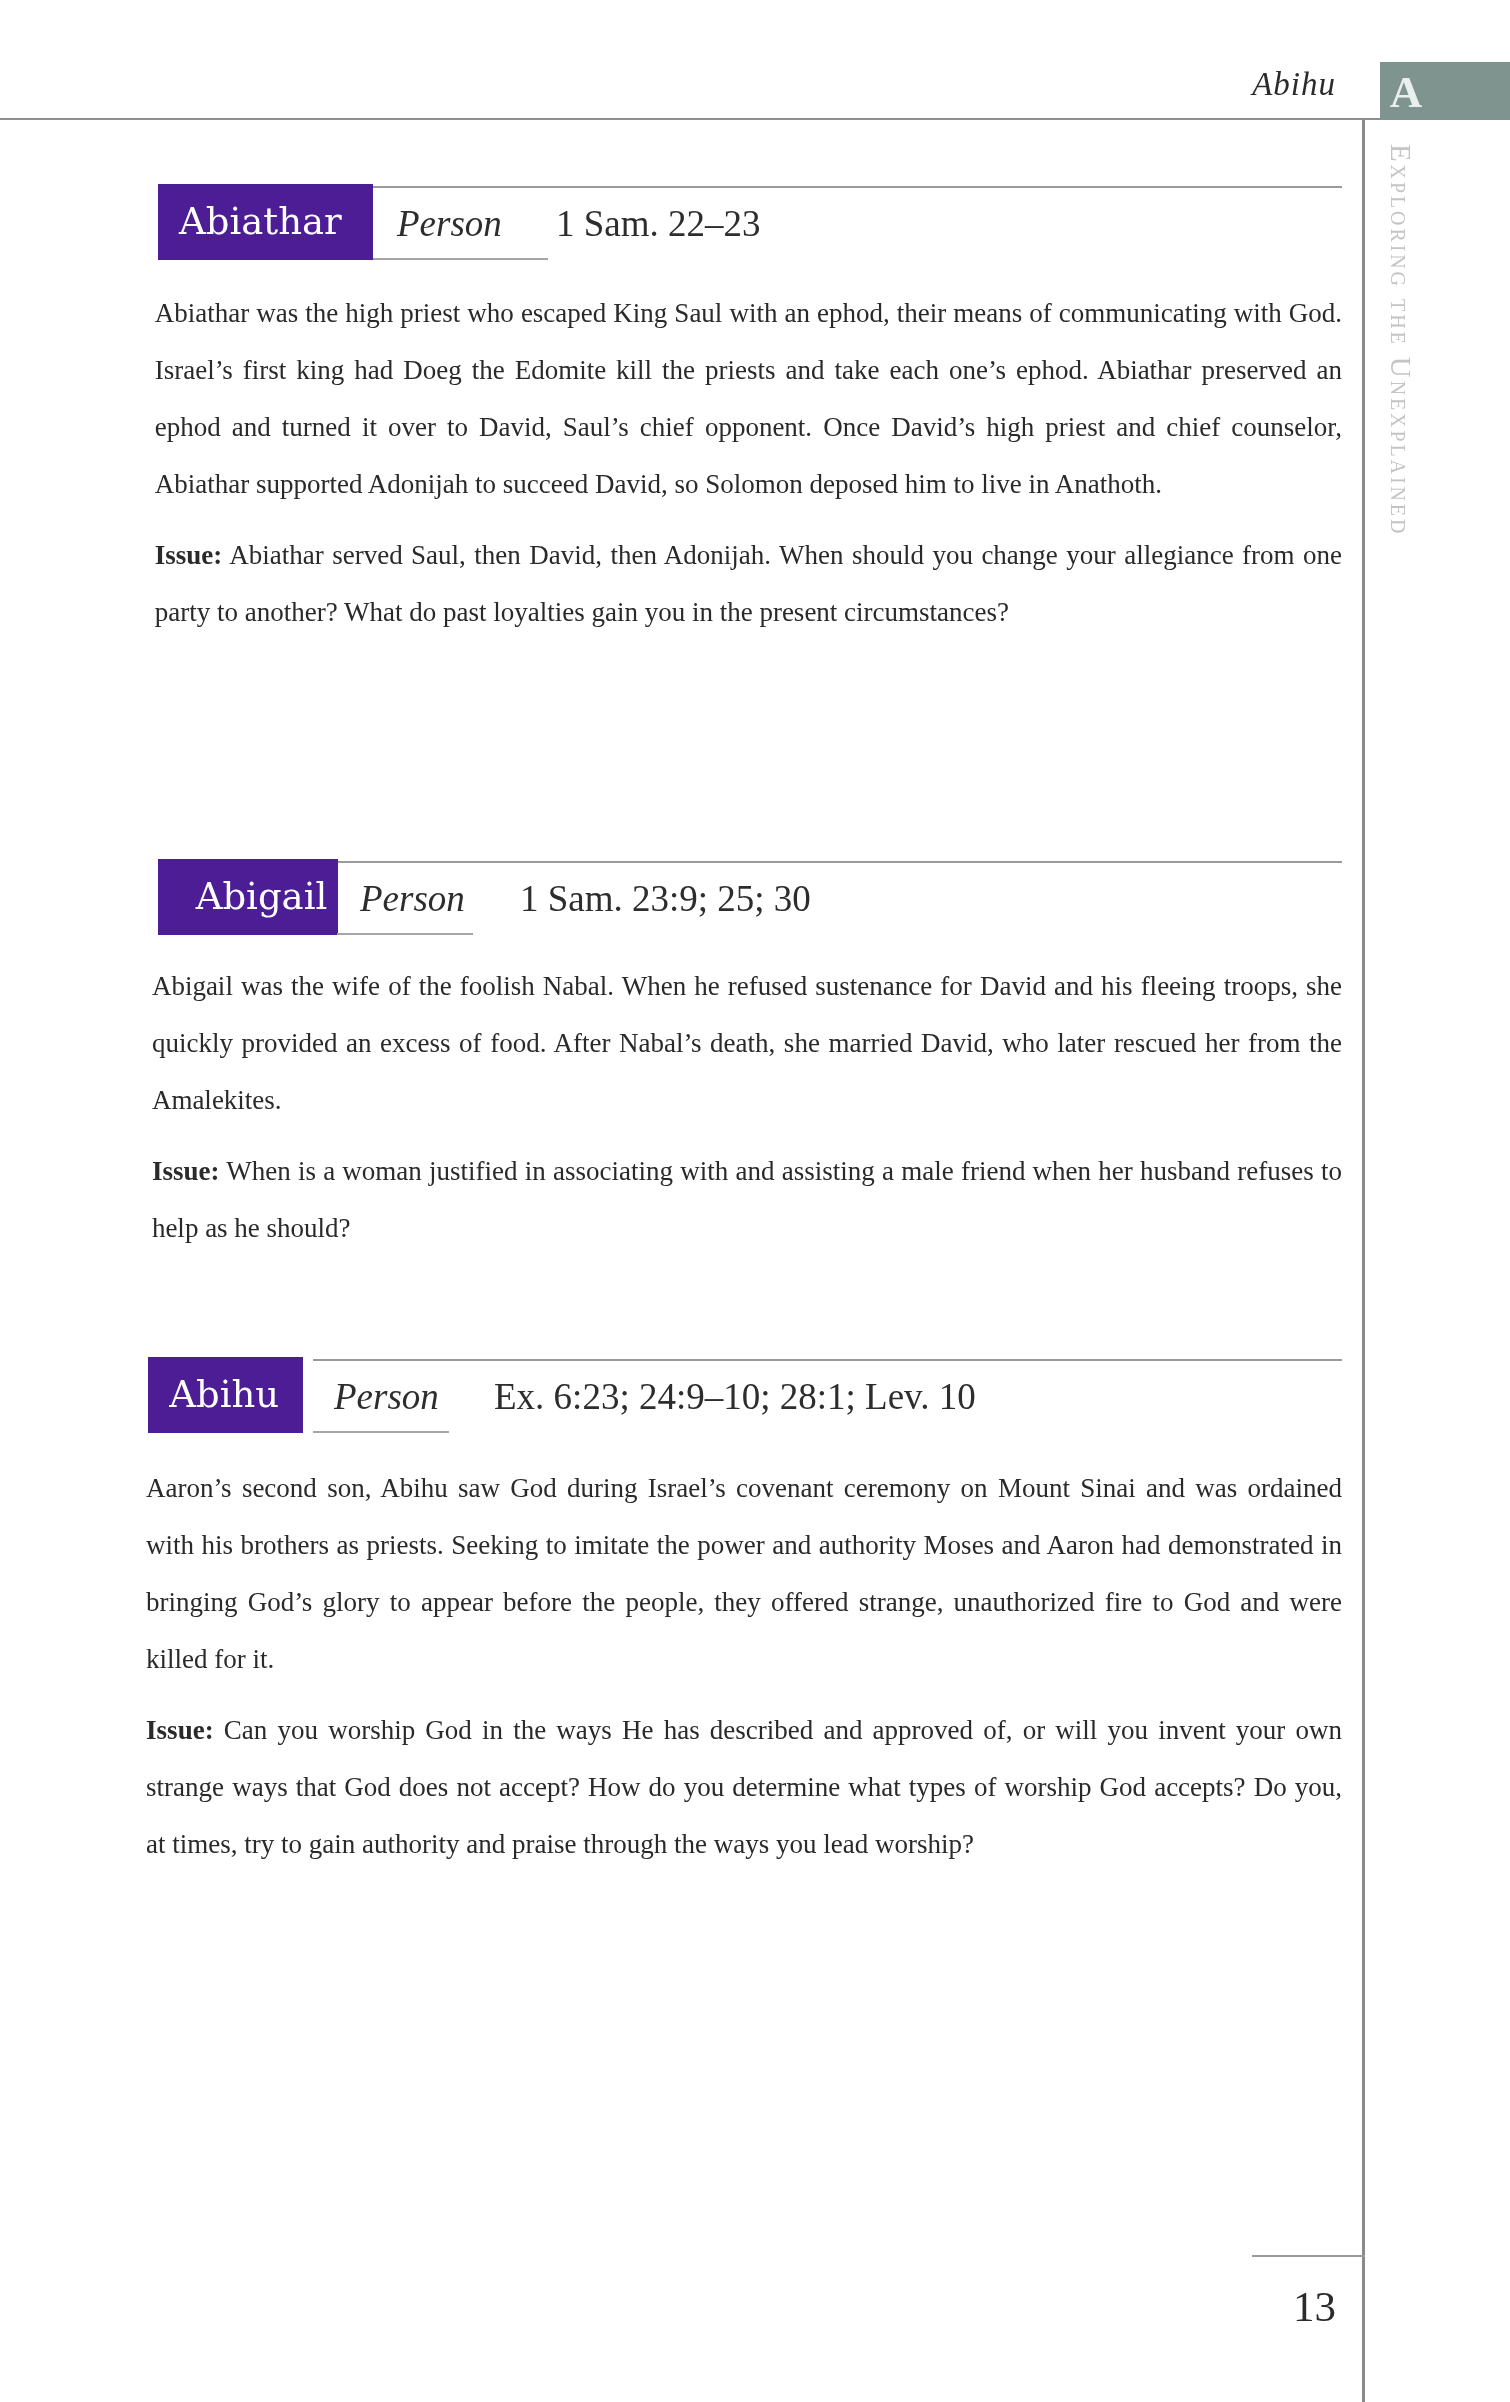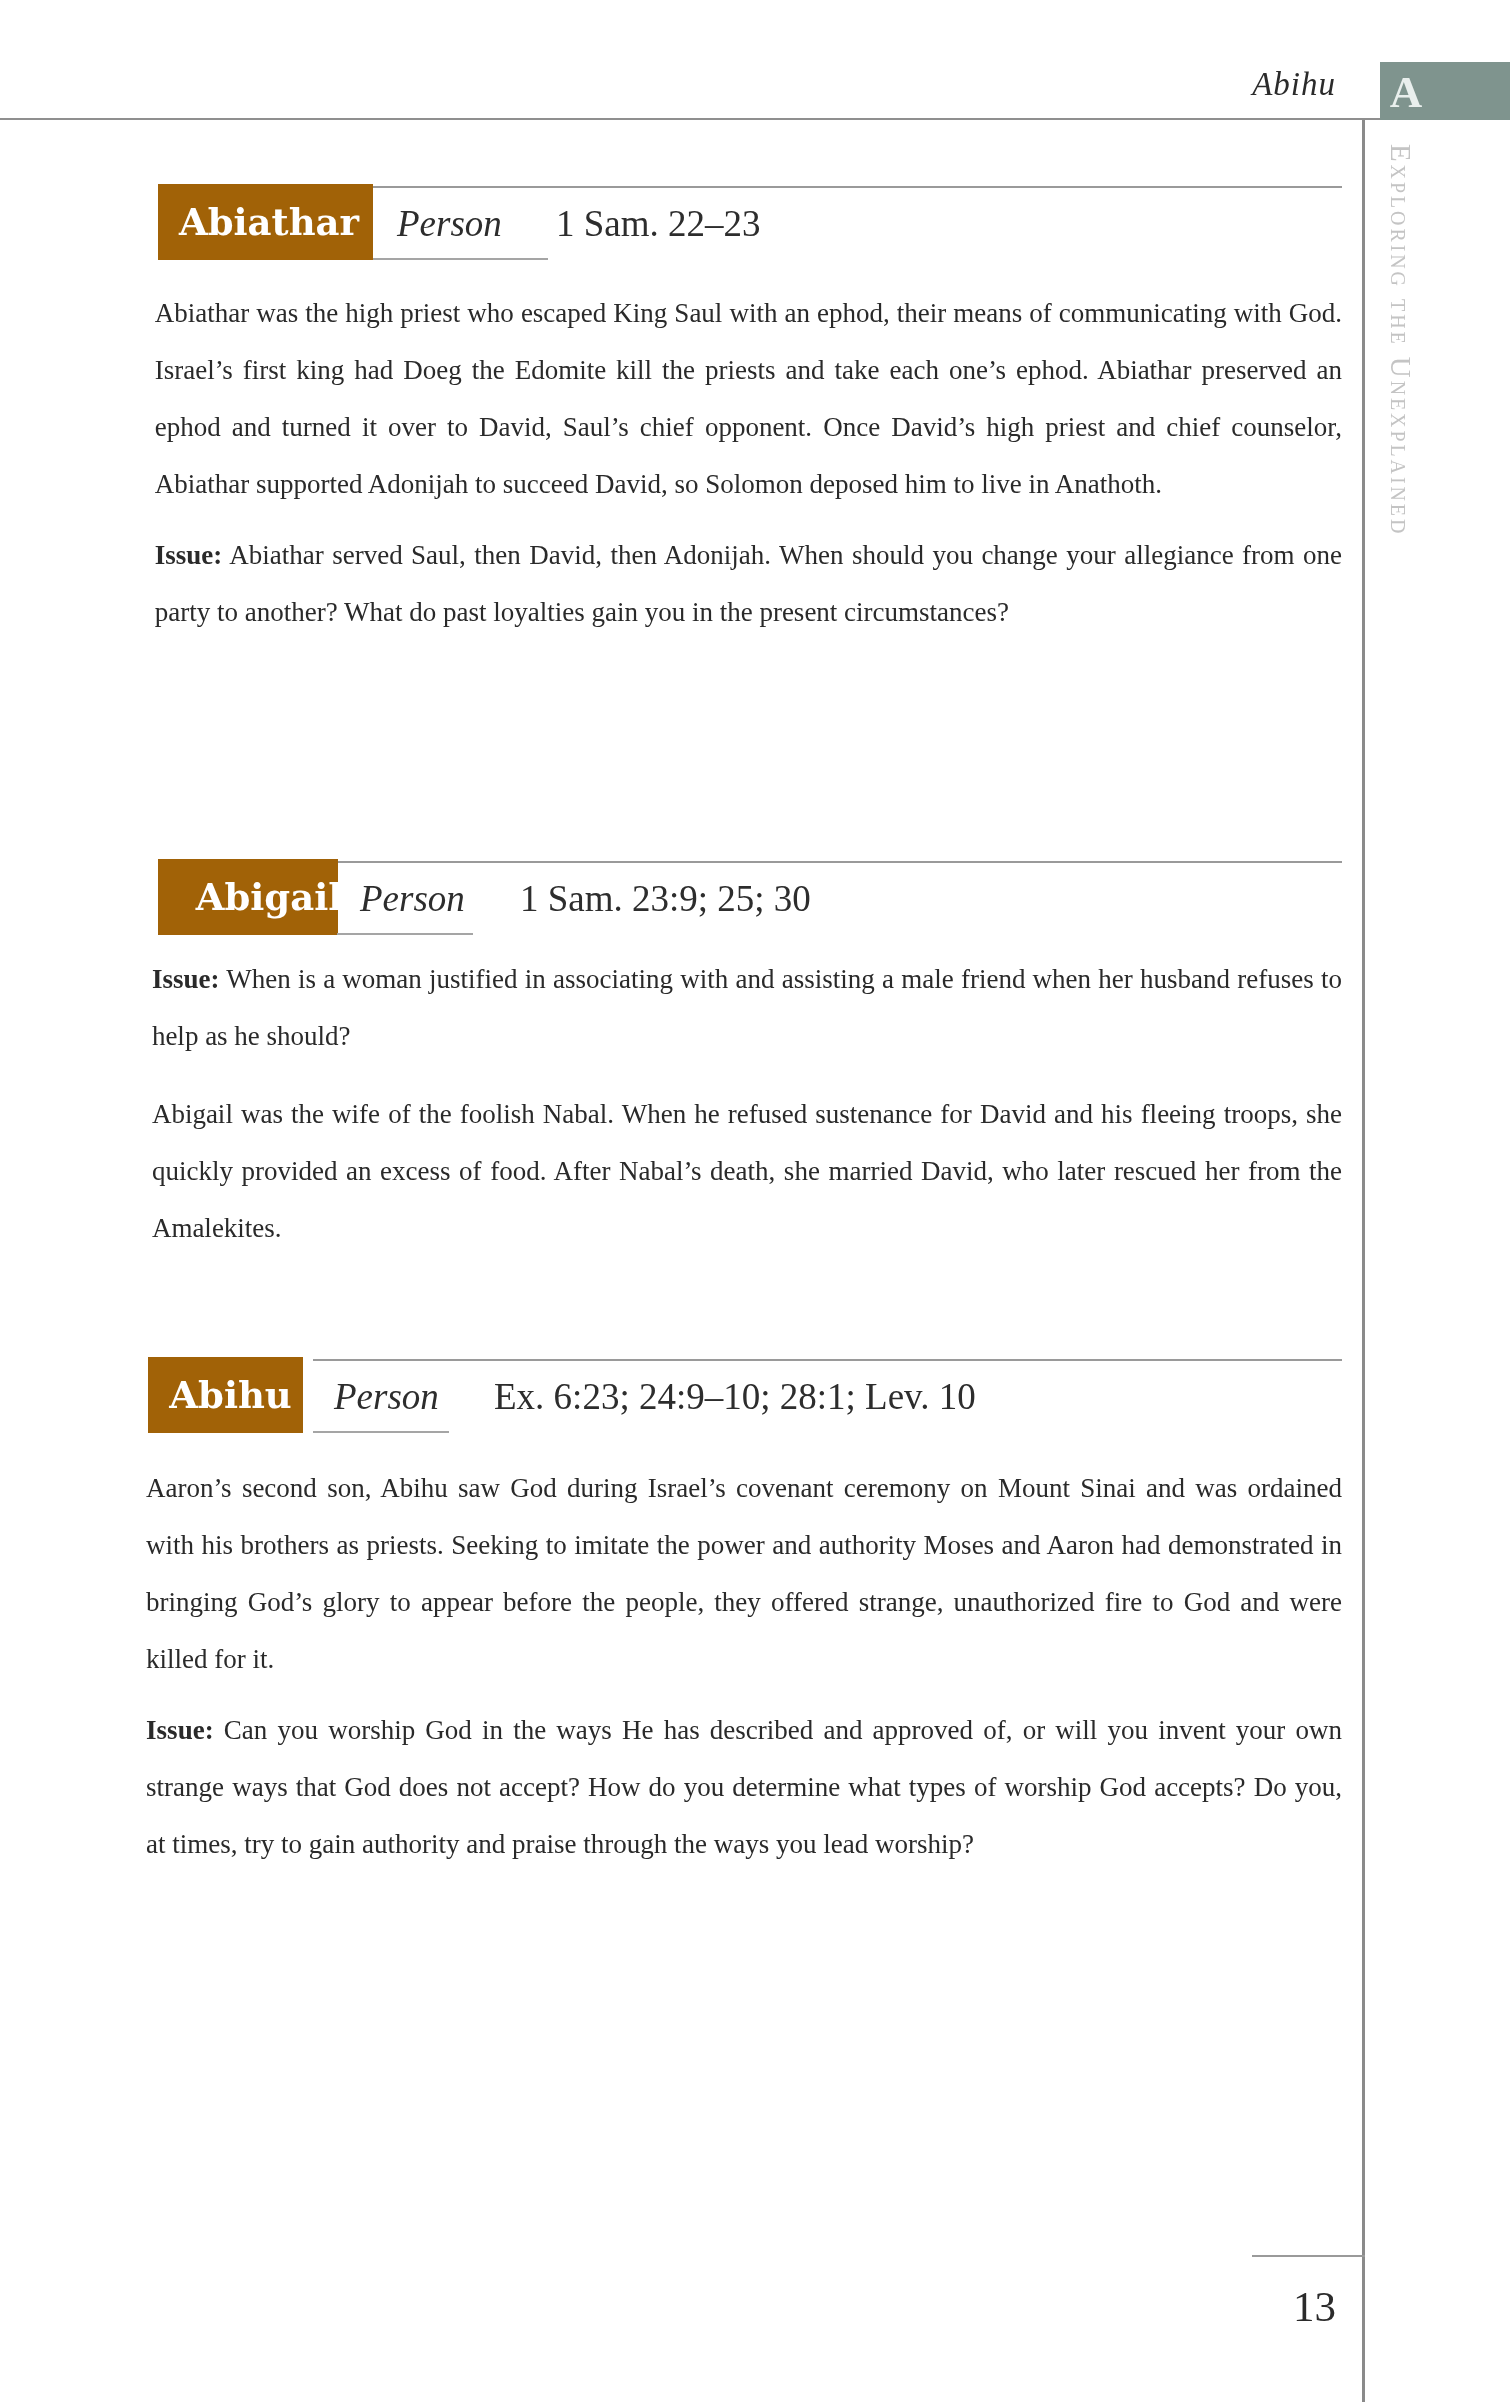--- a/index.html
+++ b/index.html
@@ -34,22 +34,22 @@
   .entry { position: absolute; left: 148px; width: 1194px; }
   .entry-head { position: relative; height: 78px; }
   .entry-head .top-rule {
     position: absolute; left: 213px; right: 0; top: 1.9px; height: 1.9px; background: #9a9a9a;
   }
   .entry-head .bottom-rule {
     position: absolute; top: 74px; height: 1.9px; background: #a5a5a5;
   }
   .label-box {
     position: absolute; left: 9.7px; top: 0; height: 76px;
-    background: #a16207; color: #ffffff;
-    font-size: 37px; font-weight: bold; line-height: 76px; padding: 0 21.3px;
+    background: #4c1d95; color: #ffffff;
+    font-size: 37px; font-weight: normal; line-height: 76px; padding: 0 21.3px;
     box-sizing: border-box; font-family: "DejaVu Serif", serif;
   }
   .entry-type {
     position: absolute; top: 17.5px; font-style: italic; font-size: 37px; color: #2d2d2d;
   }
   .entry-ref {
     position: absolute; top: 17.5px; font-size: 37px; color: #2d2d2d;
   }
   .para {
     margin: 0; font-size: 27px; line-height: 57px; text-align: justify;
@@ -92,25 +92,25 @@
 </div>
 
 <div class="entry" style="top:859px;">
   <div class="entry-head">
     <div class="top-rule" style="left:189px;"></div>
     <div class="label-box" style="width:180px;padding-left:38px;">Abigail</div>
     <div class="bottom-rule" style="left:189px; width:136px;"></div>
     <div class="entry-type" style="left:212px;">Person</div>
     <div class="entry-ref" style="left:372px;">1 Sam. 23:9; 25; 30</div>
   </div>
+  <p class="para" style="margin-top:21.3px; margin-left:3.9px;">Abigail was the wife of the foolish Nabal. When he refused sustenance for David and his fleeing troops, she quickly provided an excess of food. After Nabal’s death, she married David, who later rescued her from the Amalekites.</p>
   <p class="para issue" style="margin-left:3.9px;">
     <span class="issue-label">Issue:</span>
     <span>When is a woman justified in associating with and assisting a male friend when her husband refuses to help as he should?</span>
   </p>
-  <p class="para" style="margin-top:21.3px; margin-left:3.9px;">Abigail was the wife of the foolish Nabal. When he refused sustenance for David and his fleeing troops, she quickly provided an excess of food. After Nabal’s death, she married David, who later rescued her from the Amalekites.</p>
 </div>
 
 <div class="entry" style="top:1357px;">
   <div class="entry-head">
     <div class="top-rule" style="left:165px;"></div>
     <div class="label-box" style="width:155px; left:0;">Abihu</div>
     <div class="bottom-rule" style="left:165px; width:136px;"></div>
     <div class="entry-type" style="left:186px;">Person</div>
     <div class="entry-ref" style="left:346px;text-align:center;">Ex. 6:23; 24:9–10; 28:1; Lev. 10</div>
   </div>

